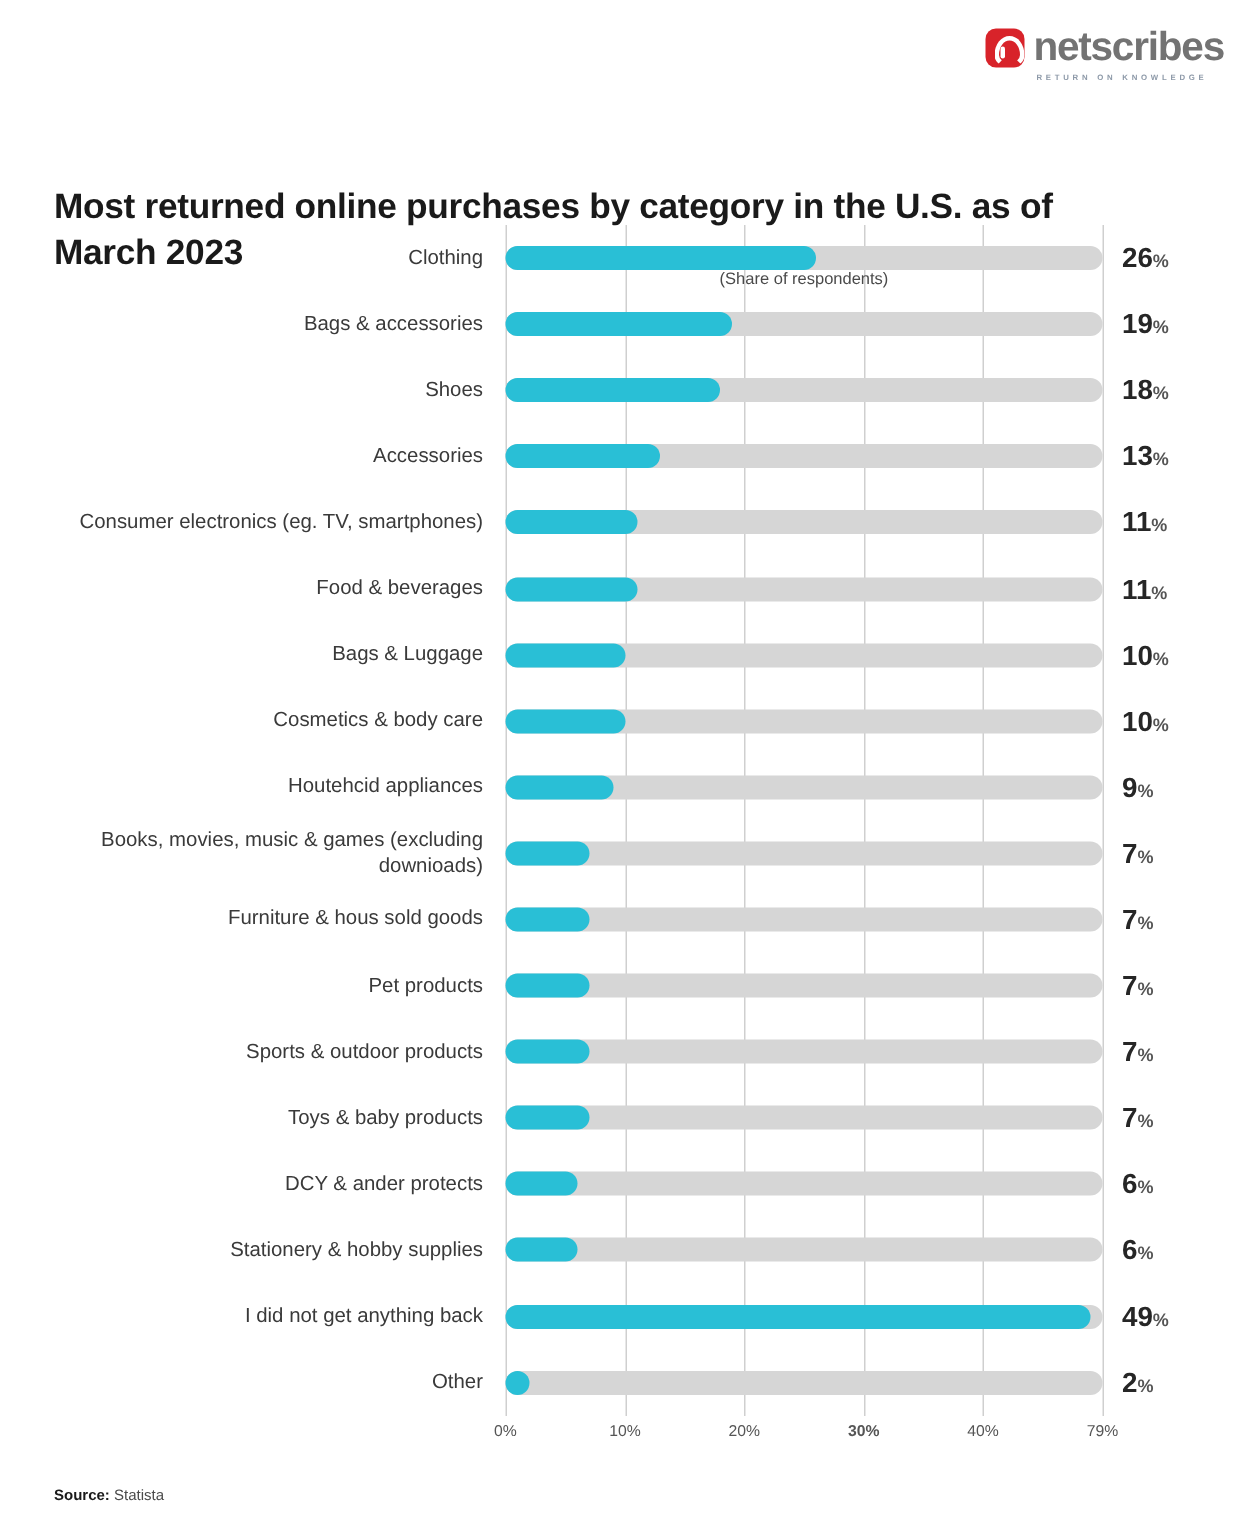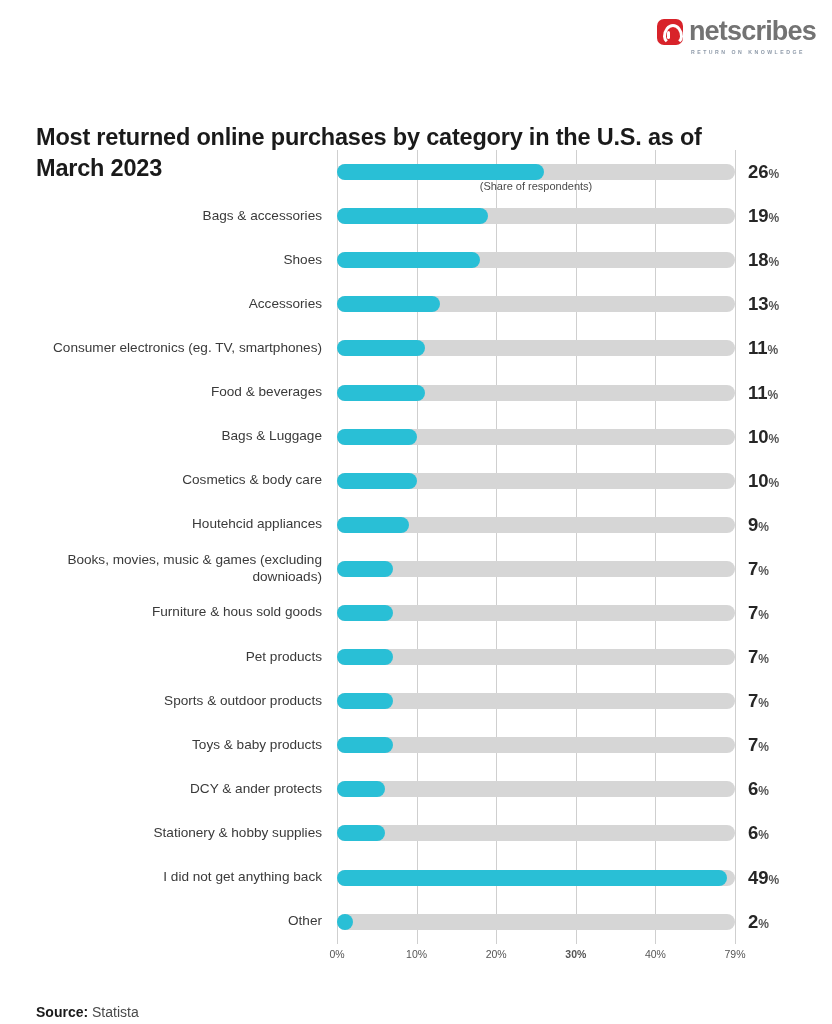--- a/index.html
+++ b/index.html
@@ -193,22 +193,22 @@
     top: 30px;
     text-align: center;
     font-size: 11px;
     color: #4a4a4a;
   }
 
   
   .source {
     position: absolute;
     left: 36px;
-    bottom: 4px;
-    font-size: 14px;
+    bottom: 21px;
+    font-size: 10px;
     color: #4a4a4a;
   }
   .source b { color: #1a1a1a; }
 </style>
 </head>
 <body>
 
 <div class="page">
 
   <div class="logo-wrap">
@@ -226,20 +226,21 @@
       <div class="gridlines">
           <div class="gridline" style="left: 0%;"></div>
           <div class="gridline" style="left: 20%;"></div>
           <div class="gridline" style="left: 40%;"></div>
           <div class="gridline" style="left: 60%;"></div>
           <div class="gridline" style="left: 80%;"></div>
           <div class="gridline" style="left: 100%;"></div>
         </div>
       <div class="rows" id="rows">
           <div class="row">
+            <div class="row-label">Clothing</div>
             <div class="track">
               <div class="fill" style="width: 52%;"></div>
             </div>
             <div class="row-value">26<span class="pct">%</span></div>
           </div>
           <div class="row">
             <div class="row-label">Bags &amp; accessories</div>
             <div class="track">
               <div class="fill" style="width: 38%;"></div>
             </div>

